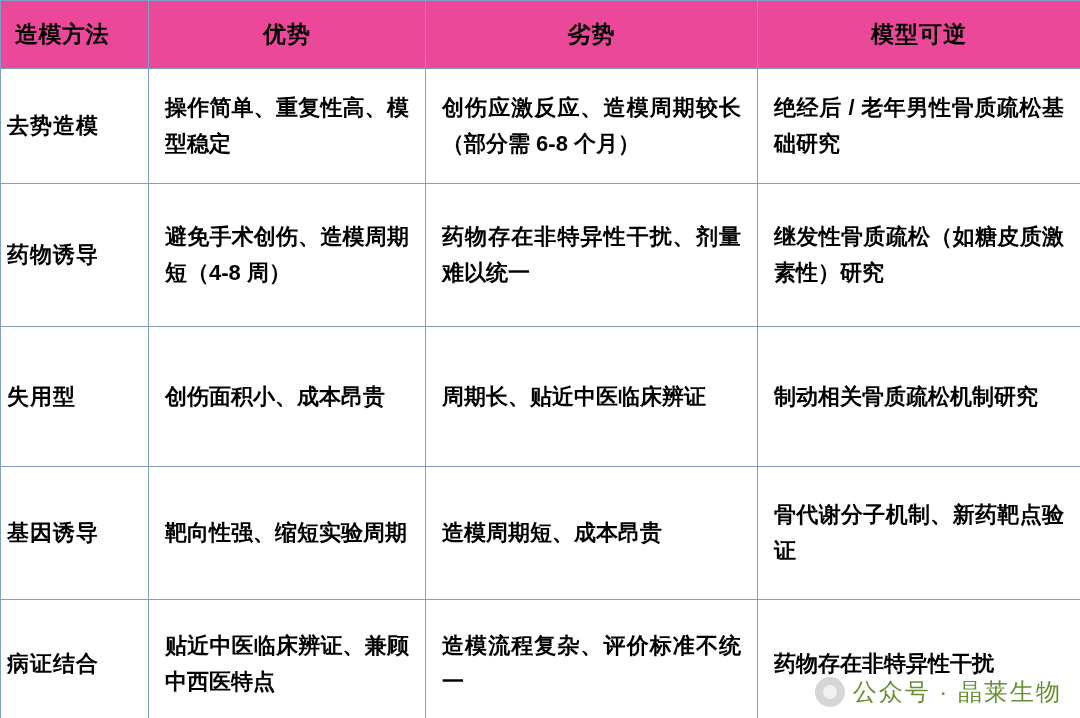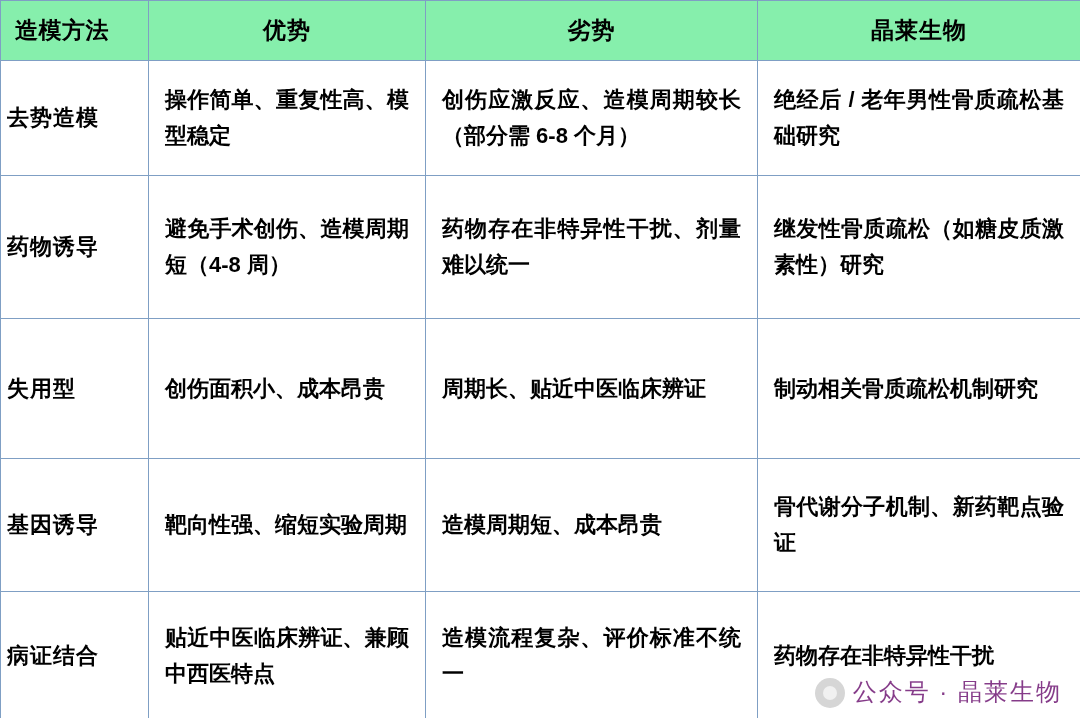--- a/index.html
+++ b/index.html
@@ -30,25 +30,25 @@
   table.comparison col.c2 { width: 332px; }
   table.comparison col.c3 { width: 323px; }
 
   table.comparison th,
   table.comparison td {
     border: 1px solid #7f9fc4;
     vertical-align: middle;
     box-sizing: border-box;
   }
   thead th {
-    background: #86efac;
+    background: #ec4899;
     font-size: 23px;
     font-weight: bold;
     text-align: center;
-    height: 60px;
+    height: 68px;
     padding: 6px 8px;
     letter-spacing: 1px;
   }
   thead th.method-head {
     text-align: left;
     padding-left: 14px;
     letter-spacing: 0.5px;
   }
   tbody td {
     font-size: 22px;
@@ -75,23 +75,23 @@
     text-justify: inter-ideograph;
     font-weight: bold;
   }
   td.col1 .cell-text { text-align: justify; }
 
   .watermark {
     position: absolute;
     right: 18px;
     bottom: 10px;
     display: flex;
-    align-items: flex-end;
+    align-items: center;
     gap: 8px;
-    color: #701a75;
+    color: #4d7c0f;
     font-size: 24px;
     letter-spacing: 2px;
     opacity: 0.85;
     pointer-events: none;
   }
   .wm-logo {
     width: 30px;
     height: 30px;
     border-radius: 50%;
     background: #cfcfcf;
@@ -118,21 +118,21 @@
       <col class="c0">
         <col class="c1">
         <col class="c2">
         <col class="c3">
     </colgroup>
     <thead>
       <tr>
         <th class="method-head">造模方法</th>
         <th>优势</th>
         <th>劣势</th>
-        <th>晶莱生物</th>
+        <th>模型可逆</th>
       </tr>
     </thead>
     <tbody>
       <tr class="r0">
         <td class="method">去势造模</td>
         <td class="col1">
             <span class="cell-text">操作简单、重复性高、模型稳定</span>
           </td>
         <td class="col2">
             <span class="cell-text">创伤应激反应、造模周期较长（部分需 6-8 个月）</span>

